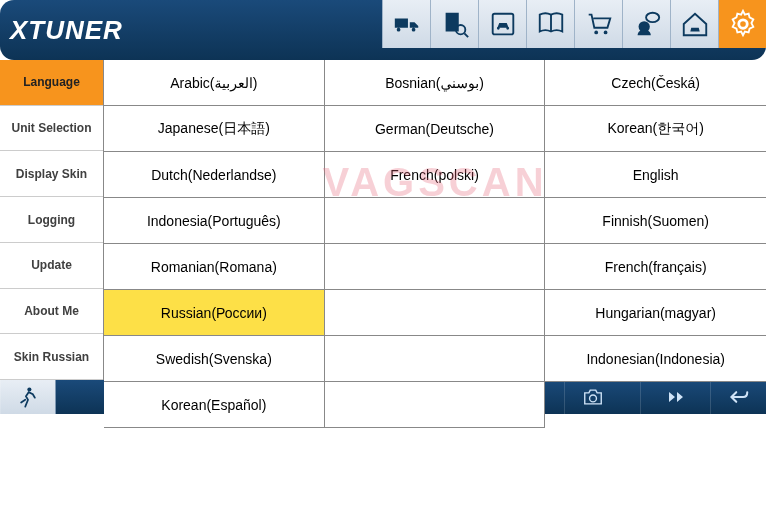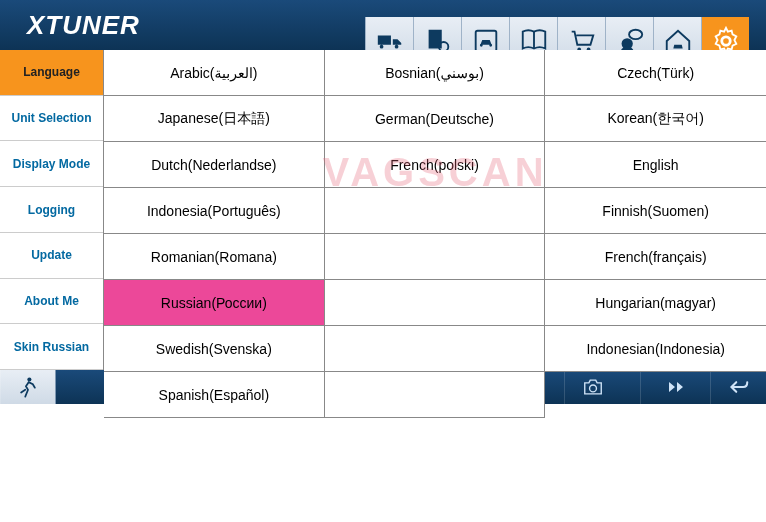--- a/index.html
+++ b/index.html
@@ -1,38 +1,38 @@
 <!DOCTYPE html>
 <html><head>
 <meta charset="utf-8">
 <style>
   * { box-sizing: border-box; margin: 0; padding: 0; }
   body { font-family: Arial, sans-serif; background: #fff; width: 766px; height: 522px; overflow: hidden; position: relative; }
   
-  .header { height: 50px; background: linear-gradient(#1a4a7a 0%, #0d3355 100%); display: flex; align-items: center; justify-content: space-between; padding: 17px; }
+  .header { height: 60px; background: linear-gradient(#1a4a7a 0%, #0d3355 100%); display: flex; align-items: center; justify-content: space-between; padding: 0; border-radius: 14px; }
   .logo { display: flex; align-items: center; margin-left: 10px; }
   .logo-text { font-family: Arial Black, Arial, sans-serif; font-size: 26px; font-weight: 900; letter-spacing: 1px; color: #fff; font-style: italic; }
   
   .toolbar { display: flex; height: 100%; align-items: stretch; }
   .tool-btn { width: 48px; height: 48px; background: linear-gradient(#e8eef5, #cfdae6); border-left: 1px solid #9fb3c8; display: flex; align-items: center; justify-content: center; cursor: pointer; }
   .tool-btn svg { width: 30px; height: 30px; fill: #0d3a5f; }
   .tool-btn.active { background: #f7941d; }
   .tool-btn.active svg { fill: #fff; }
   
   .body { display: flex; height: 320px; }
   
   .sidebar { width: 104px; background: #fff; display: flex; flex-direction: column; border-right: 1px solid #888; }
-  .side-item { height: 48px; display: flex; align-items: center; justify-content: center; font-size: 12px; font-weight: bold; color: #0369a1; border-bottom: 1px solid #ccc; cursor: pointer; text-align: center; padding: 0 4px; }
+  .side-item { height: 48px; display: flex; align-items: center; justify-content: center; font-size: 12px; font-weight: bold; color: #404040; border-bottom: 1px solid #ccc; cursor: pointer; text-align: center; padding: 0 4px; }
   .side-item.active { background: #f7941d; color: #222; }
   
   .content { flex: 1; position: relative; display: flex; flex-direction: column; }
   .lang-grid { display: grid; grid-template-columns: 1fr 1fr 1fr; flex: 1; }
   .lang-cell { border-right: 1px solid #888; border-bottom: 1px solid #888; display: flex; align-items: center; justify-content: center; font-size: 14px; color: #000; cursor: pointer; background: #fff; min-height: 46px; }
   .lang-cell.empty { cursor: default; }
-  .lang-cell.selected { background: #ec4899; color: #000; }
+  .lang-cell.selected { background: #fde047; color: #000; }
   .lang-cell:nth-child(3n) { border-right: none; }
   
   .watermark { position: absolute; top: 38%; left: 50%; transform: translate(-50%, -50%); font-size: 40px; font-weight: bold; letter-spacing: 4px; color: rgba(230, 100, 120, 0.3); pointer-events: none; z-index: 5; }
   
   .footer { height: 34px; background: linear-gradient(#1a4a7a 0%, #0d3355 100%); display: flex; align-items: stretch; justify-content: space-between; }
   .footer-left { display: flex; }
   .footer-left .foot-btn { background: linear-gradient(#e8eef5, #cfdae6); border-right: 1px solid #7e98b3; }
   .footer-right { display: flex; }
   .foot-btn { width: 56px; display: flex; align-items: center; justify-content: center; cursor: pointer; border-left: 1px solid rgba(255,255,255,0.15); }
   .foot-btn svg { width: 24px; height: 22px; fill: #cfe3f7; }
@@ -96,51 +96,51 @@
           <path d="M16 2l2 4 4-1 1 4 4 2-2 4 2 4-4 2-1 4-4-1-2 4-2-4-4 1-1-4-4-2 2-4-2-4 4-2 1-4 4 1z" fill="none" stroke="#fff" stroke-width="2"></path>
         </svg>
     </div>
   </div>
 </div>
 
 <div class="body">
   <div class="sidebar">
     <div class="side-item active">Language</div>
     <div class="side-item">Unit Selection</div>
-    <div class="side-item">Display Mode</div>
+    <div class="side-item">Display Skin</div>
     <div class="side-item">Logging</div>
     <div class="side-item">Update</div>
     <div class="side-item">About Me</div>
     <div class="side-item">Skin Russian</div>
   </div>
   <div class="content">
     <div class="watermark">VAGSCAN</div>
     <div class="lang-grid" id="lang-grid">
         <div class="lang-cell">Arabic(العربية)</div>
         <div class="lang-cell">Bosnian(بوسني)</div>
-        <div class="lang-cell">Czech(Türk)</div>
+        <div class="lang-cell">Czech(Česká)</div>
         <div class="lang-cell">Japanese(日本語)</div>
         <div class="lang-cell">German(Deutsche)</div>
         <div class="lang-cell">Korean(한국어)</div>
         <div class="lang-cell">Dutch(Nederlandse)</div>
         <div class="lang-cell">French(polski)</div>
         <div class="lang-cell">English</div>
         <div class="lang-cell">Indonesia(Português)</div>
         <div class="lang-cell empty"></div>
         <div class="lang-cell">Finnish(Suomen)</div>
         <div class="lang-cell">Romanian(Romana)</div>
         <div class="lang-cell empty"></div>
         <div class="lang-cell">French(français)</div>
         <div class="lang-cell selected">Russian(России)</div>
         <div class="lang-cell empty"></div>
         <div class="lang-cell">Hungarian(magyar)</div>
         <div class="lang-cell">Swedish(Svenska)</div>
         <div class="lang-cell empty"></div>
         <div class="lang-cell">Indonesian(Indonesia)</div>
-        <div class="lang-cell">Spanish(Español)</div>
+        <div class="lang-cell">Korean(Español)</div>
         <div class="lang-cell empty"></div>
       </div>
   </div>
 </div>
 
 <div class="footer">
   <div class="footer-left">
     <div class="foot-btn">
       <svg viewBox="0 0 32 32">
           <circle cx="18" cy="5" r="3"></circle>

